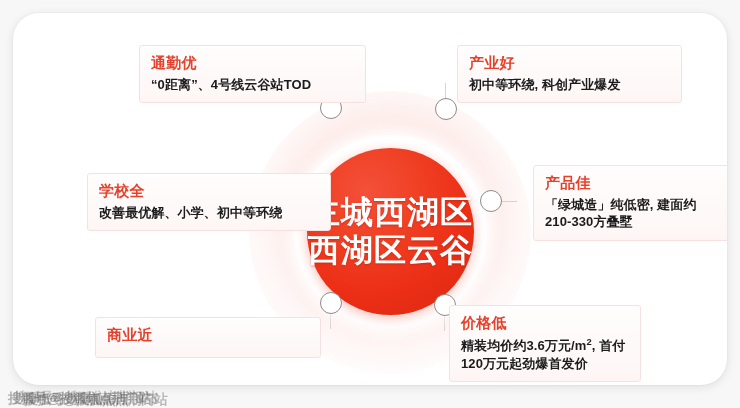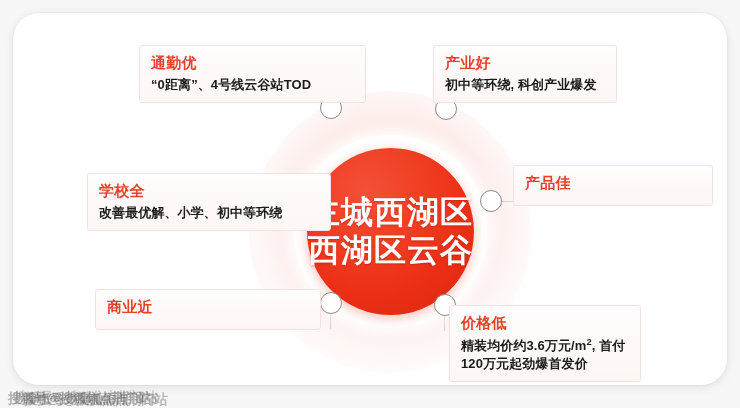--- a/index.html
+++ b/index.html
@@ -146,24 +146,24 @@
   .box .box-body {
     color: #1b1b1b;
     font-weight: bold;
     font-size: 13px;
     line-height: 1.36;
     letter-spacing: 0.1px;
   }
 
   
   #box-commute  { left: 110px; top: 32px;  width: 227px; margin-left: 16px; }
-  #box-industry { left: 420px; top: 32px;  width: 184px; }
+  #box-industry { left: 444px; top: 32px;  width: 225px; }
   #box-school   { left: 28px;  top: 160px; width: 244px; margin-left: 46px; }
-  #box-product  { left: 500px; top: 152px; width: 200px; }
-  #box-business { left: 82px;  top: 276px; width: 226px; }
+  #box-product  { left: 520px; top: 152px; width: 200px; }
+  #box-business { left: 82px;  top: 304px; width: 226px; }
   #box-price    { left: 436px; top: 292px; width: 192px; }
 
   
   #watermark {
     position: absolute;
     left: 8px;
     top: 389px;
     width: 230px;
     height: 22px;
     pointer-events: none;
@@ -223,20 +223,21 @@
       <div class="box-body">初中等环绕, 科创产业爆发</div>
     </div>
 
     <div class="box" id="box-school">
       <div class="box-title">学校全</div>
       <div class="box-body">改善最优解、小学、初中等环绕</div>
     </div>
 
     <div class="box" id="box-product">
       <div class="box-title">产品佳</div>
+      <div class="box-body">「绿城造」纯低密, 建面约210-330方叠墅</div>
     </div>
 
     <div class="box" id="box-business">
       <div class="box-title">商业近</div>
     </div>
 
     <div class="box" id="box-price">
       <div class="box-title">价格低</div>
       <div class="box-body"><span>精装均价约3.6万元/m</span><span class="sup">2</span><span>, 首付120万元起劲爆首发价</span></div>
     </div>

